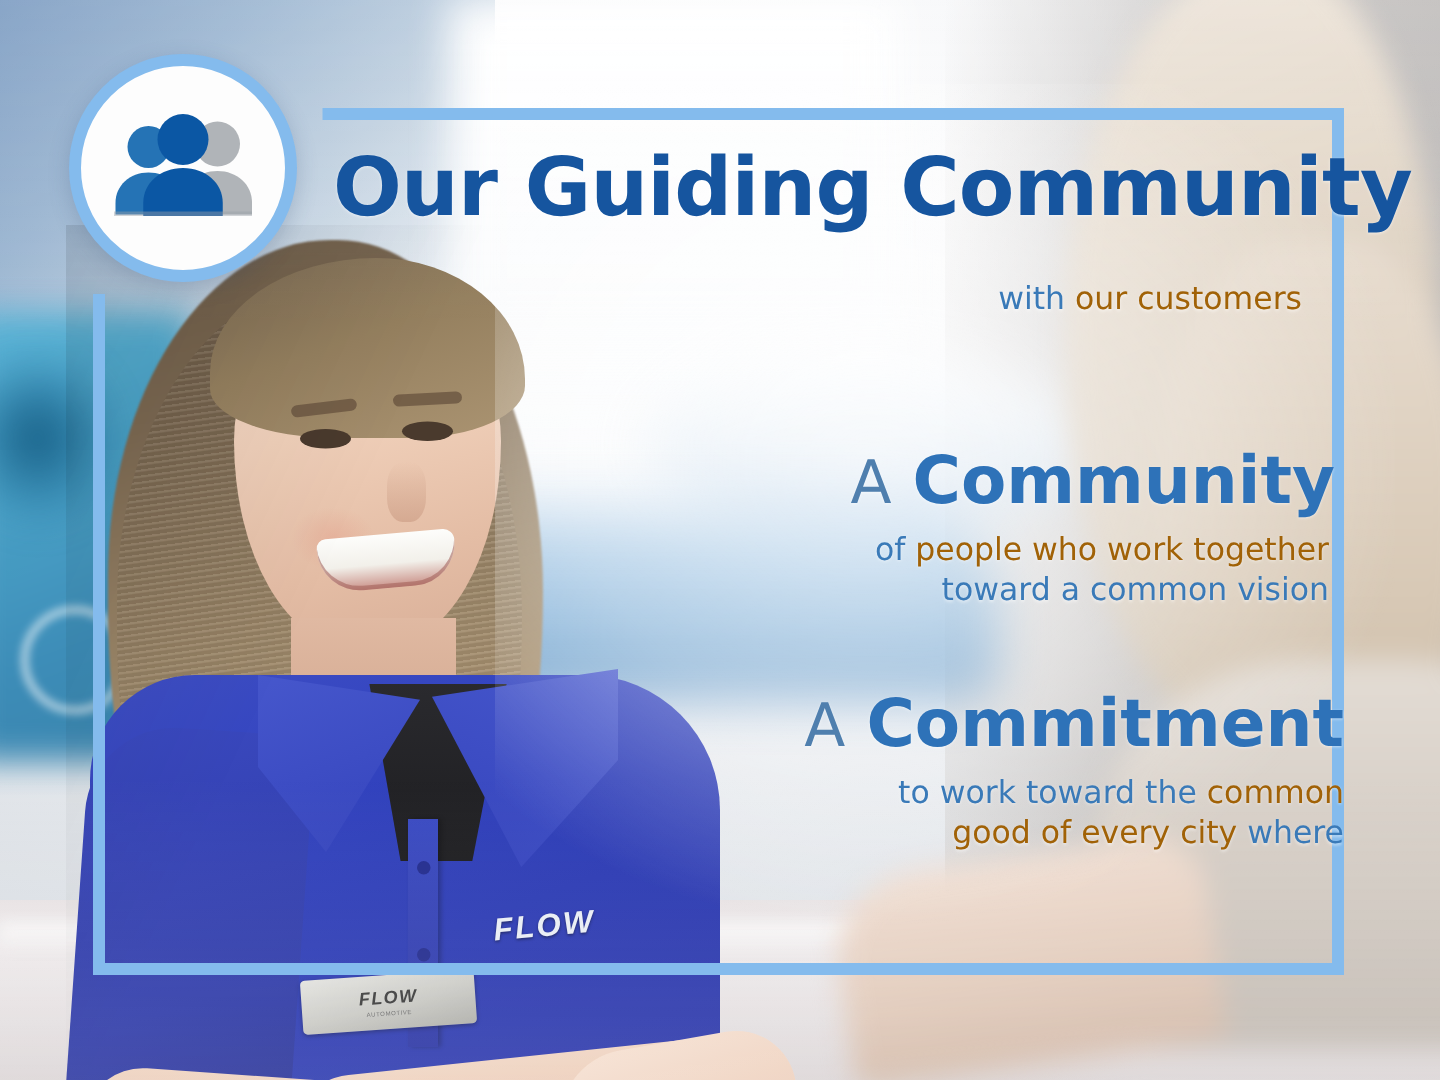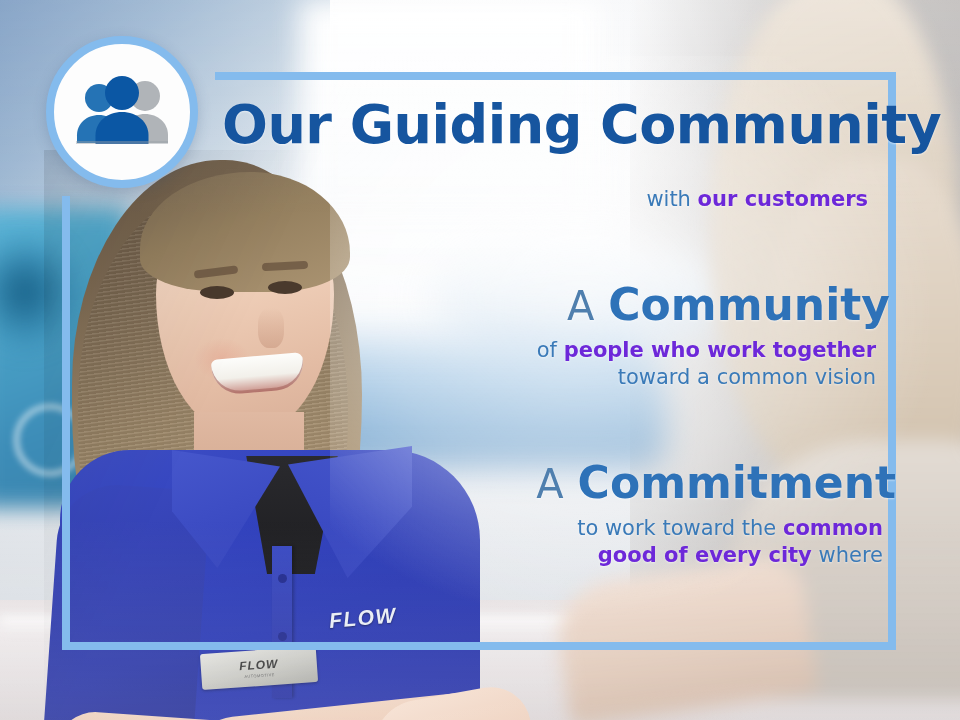--- a/index.html
+++ b/index.html
@@ -264,32 +264,32 @@
     white-space:nowrap;
   }
   .p-head .art{font-weight:normal;color:#4f7fae;font-size:40px;}
   .p-head .word{font-weight:bold;}
   .p-sub{
     font-family:"DejaVu Sans","Liberation Sans",sans-serif;
     font-size:21px;line-height:1.32;color:#3a7ab8;font-weight:normal;
     text-shadow:0 1px 2px rgba(255,255,255,.5);
     margin-top:8px;
   }
-  .p-sub b{font-weight:bold;color:#6d28d9;}
+  .p-sub b{font-weight:normal;color:#a16207;}
 
   
   .principle.covenant{position:absolute;right:0;top:0;}
-  .principle.community{position:absolute;right:0;top:104px;}
+  .principle.community{position:absolute;right:0;top:120px;}
   .principle.commitment{position:absolute;right:0;top:282px;}
   .principle.covenant .p-head{padding-right:34px;}
   .principle.covenant .p-sub{padding-right:28px;}
   .principle.community .p-head{padding-right:6px;}
-  .principle.community .p-sub{padding-right:20px;}
+  .principle.community .p-sub{padding-right:10px;}
   .principle.commitment .p-head{padding-right:0px;}
-  .principle.commitment .p-sub{padding-right:13px;}
+  .principle.commitment .p-sub{padding-right:0px;}
 </style>
 </head>
 <body>
 
 <div id="stage">
 
   <div class="photo">
     <div class="bg-base"></div>
     <div class="bg-tl"></div>
     <div class="bg-right"></div>

